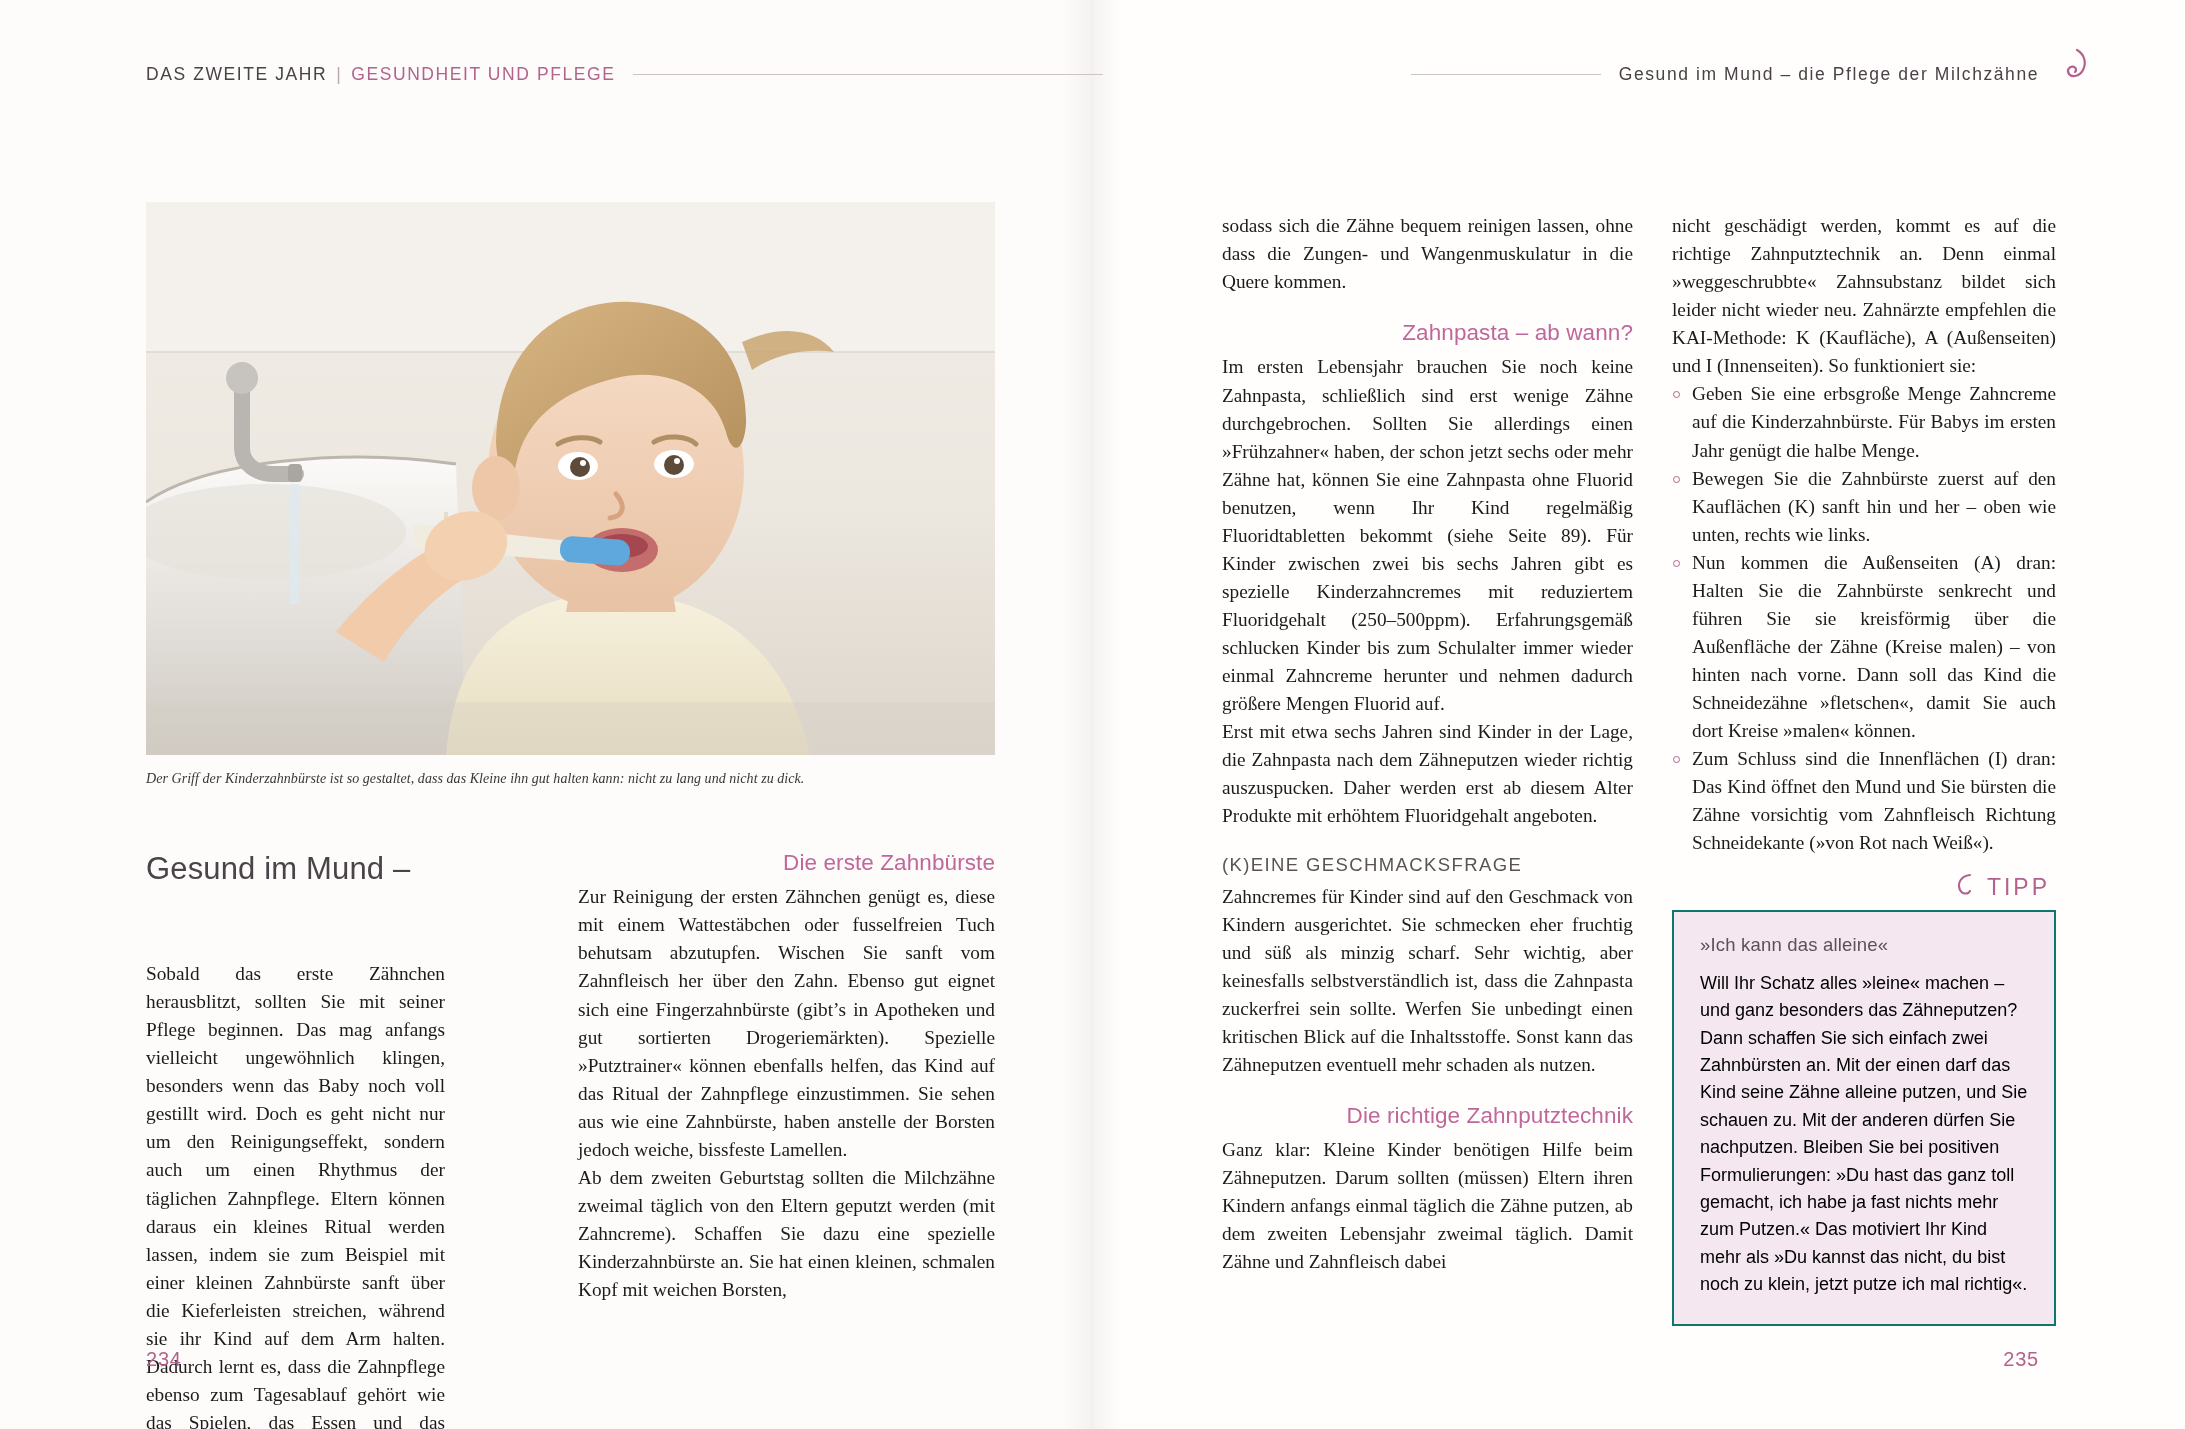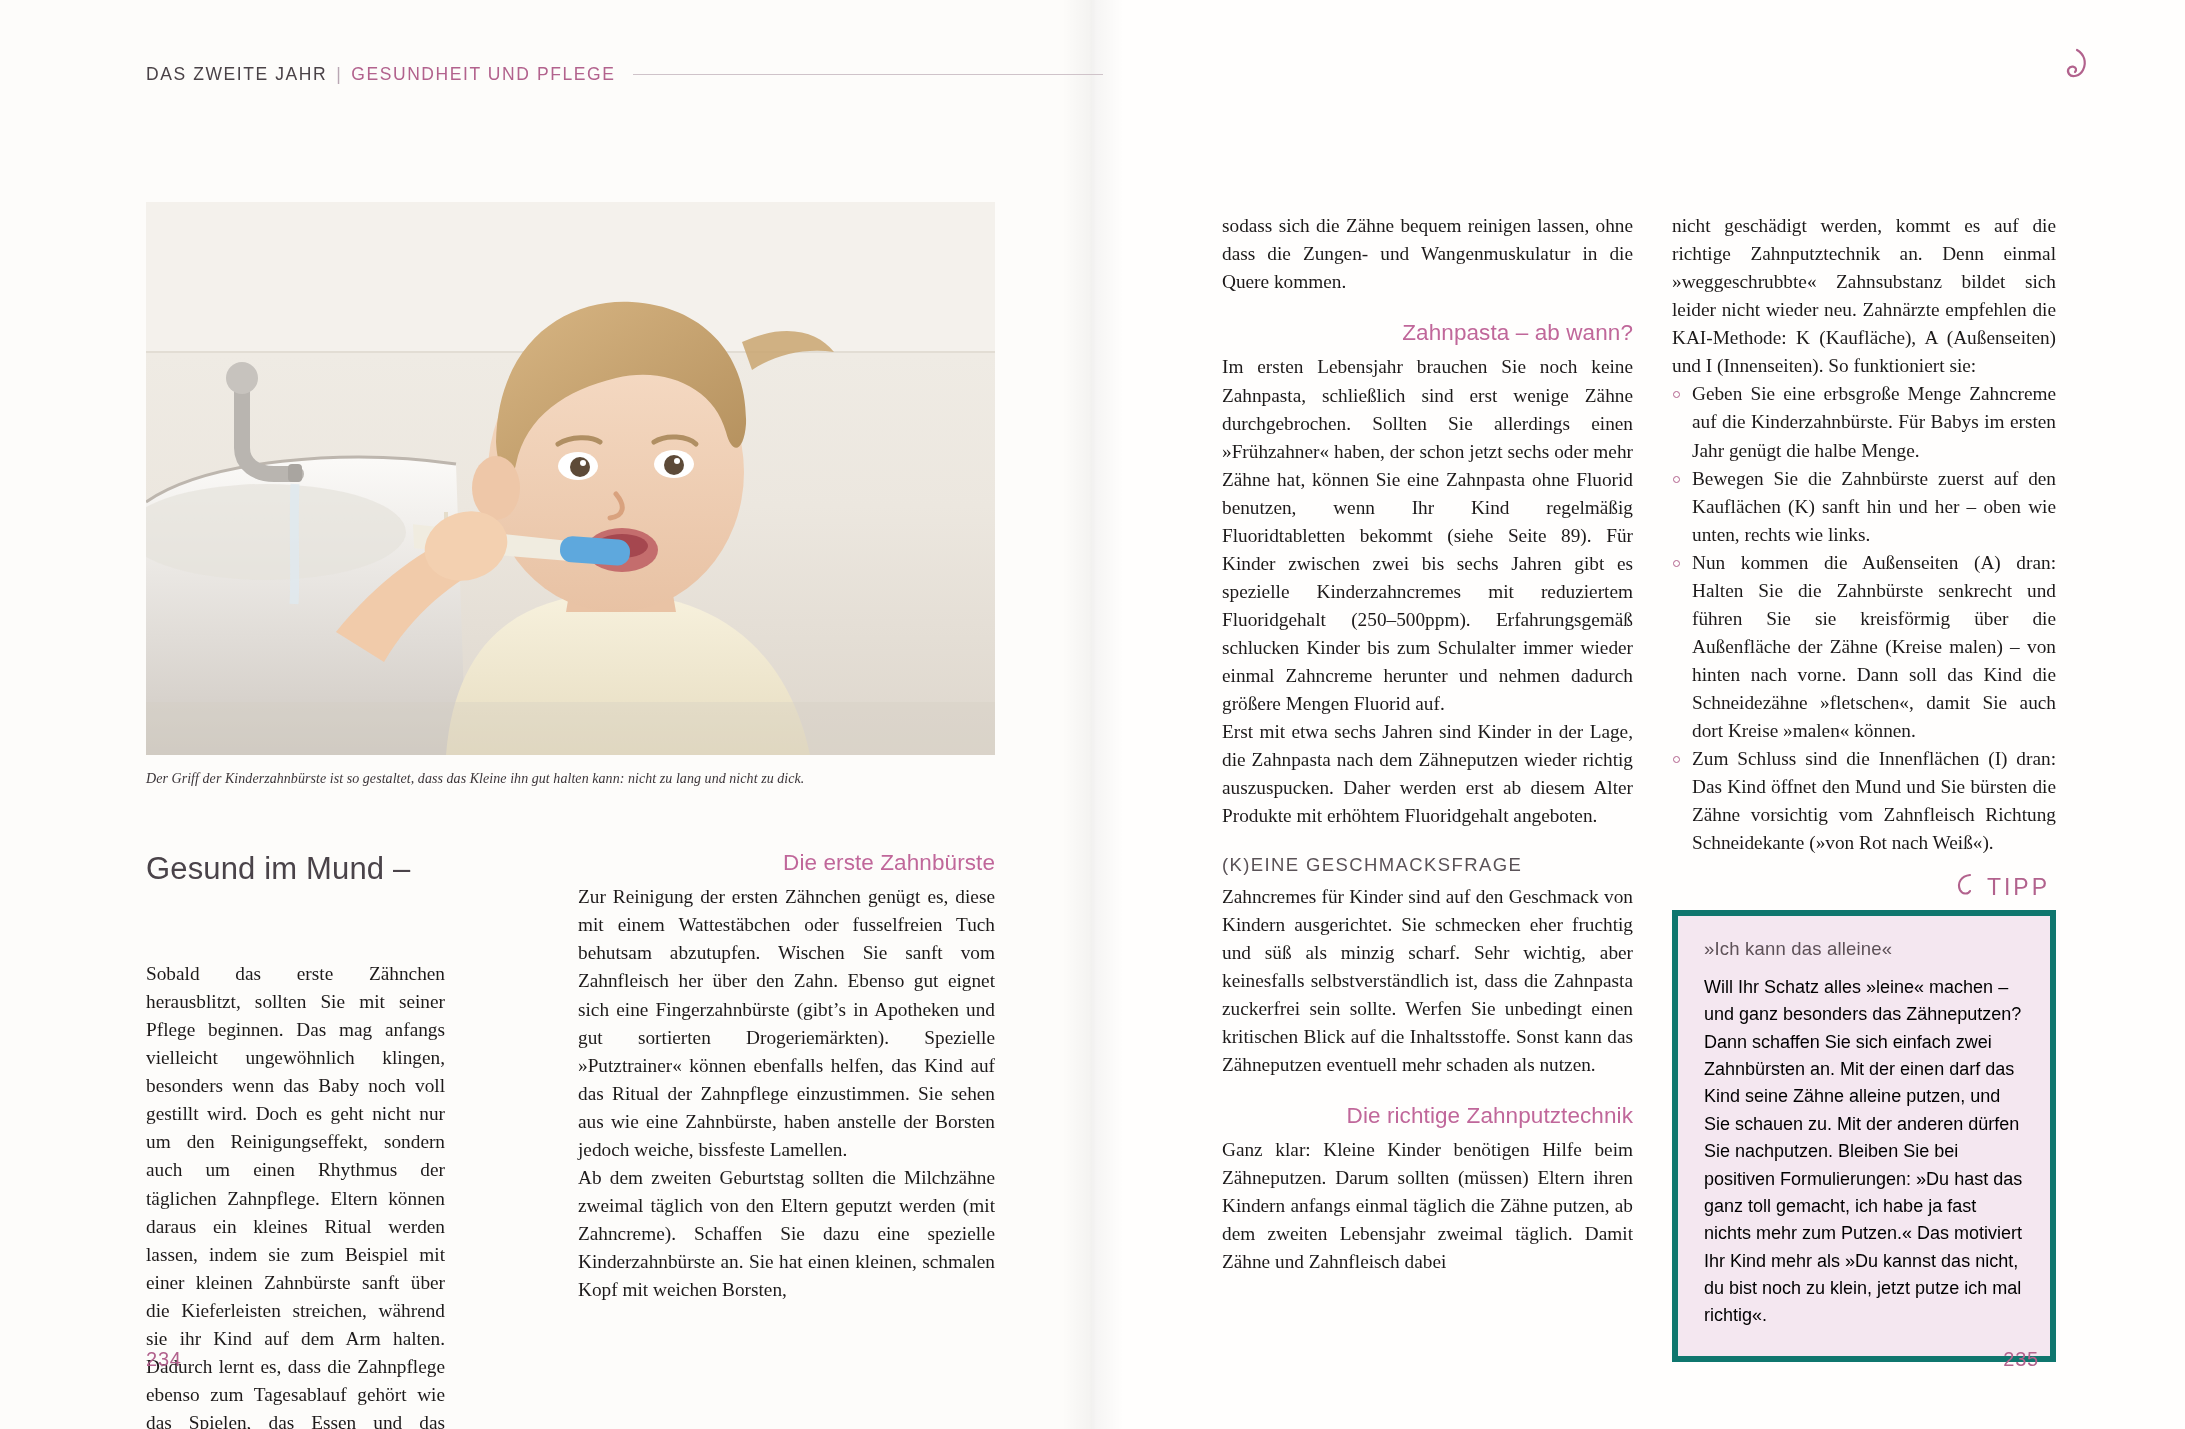--- a/index.html
+++ b/index.html
@@ -188,21 +188,21 @@
     text-align: right;
     padding-right: 6px;
     margin-bottom: 8px;
     display: flex;
     align-items: center;
     justify-content: flex-end;
     gap: 9px;
   }
   .tipp-box {
     background: #f4e7f0;
-    border: 6px solid #0f766e;
+    border: 2px solid #0f766e;
     padding: 22px 26px 26px 26px;
     box-sizing: border-box;
   }
   .tipp-title {
     font-family: "Liberation Sans", sans-serif;
     font-size: 18.5px;
     color: #5d5157;
     margin-bottom: 14px;
     letter-spacing: 0.01em;
   }
@@ -235,20 +235,24 @@
   <div class="page-right-bg"></div>
   <div class="gutter"></div>
 
   <div class="runhead runhead-left">
     <span class="rh-dark">DAS ZWEITE JAHR</span>
     <span class="rh-sep">|</span>
     <span class="rh-accent">GESUNDHEIT UND PFLEGE</span>
     <span class="rh-rule"></span>
   </div>
 
+  <div class="runhead runhead-right">
+    <span class="rh-rule-right"></span>
+    <span class="rh-dark">Gesund im Mund – die Pflege der Milchzähne</span>
+  </div>
 
   <svg class="corner-swirl" viewBox="0 0 36 40">
     <path d="M20 2 C27 6, 30 14, 26 22 C23 28, 15 30, 12 26 C9.5 22.6, 12 18, 16 18.6 C19 19, 20 22, 18 24" fill="none" stroke="#b2628d" stroke-width="2.2" stroke-linecap="round"></path>
   </svg>
 
   <div class="photo">
     <svg width="849" height="553" viewBox="0 0 849 553">
       <defs>
         <linearGradient id="bgw" x1="0" y1="0" x2="0" y2="1">
           <stop offset="0%" stop-color="#f2efe9"></stop>

